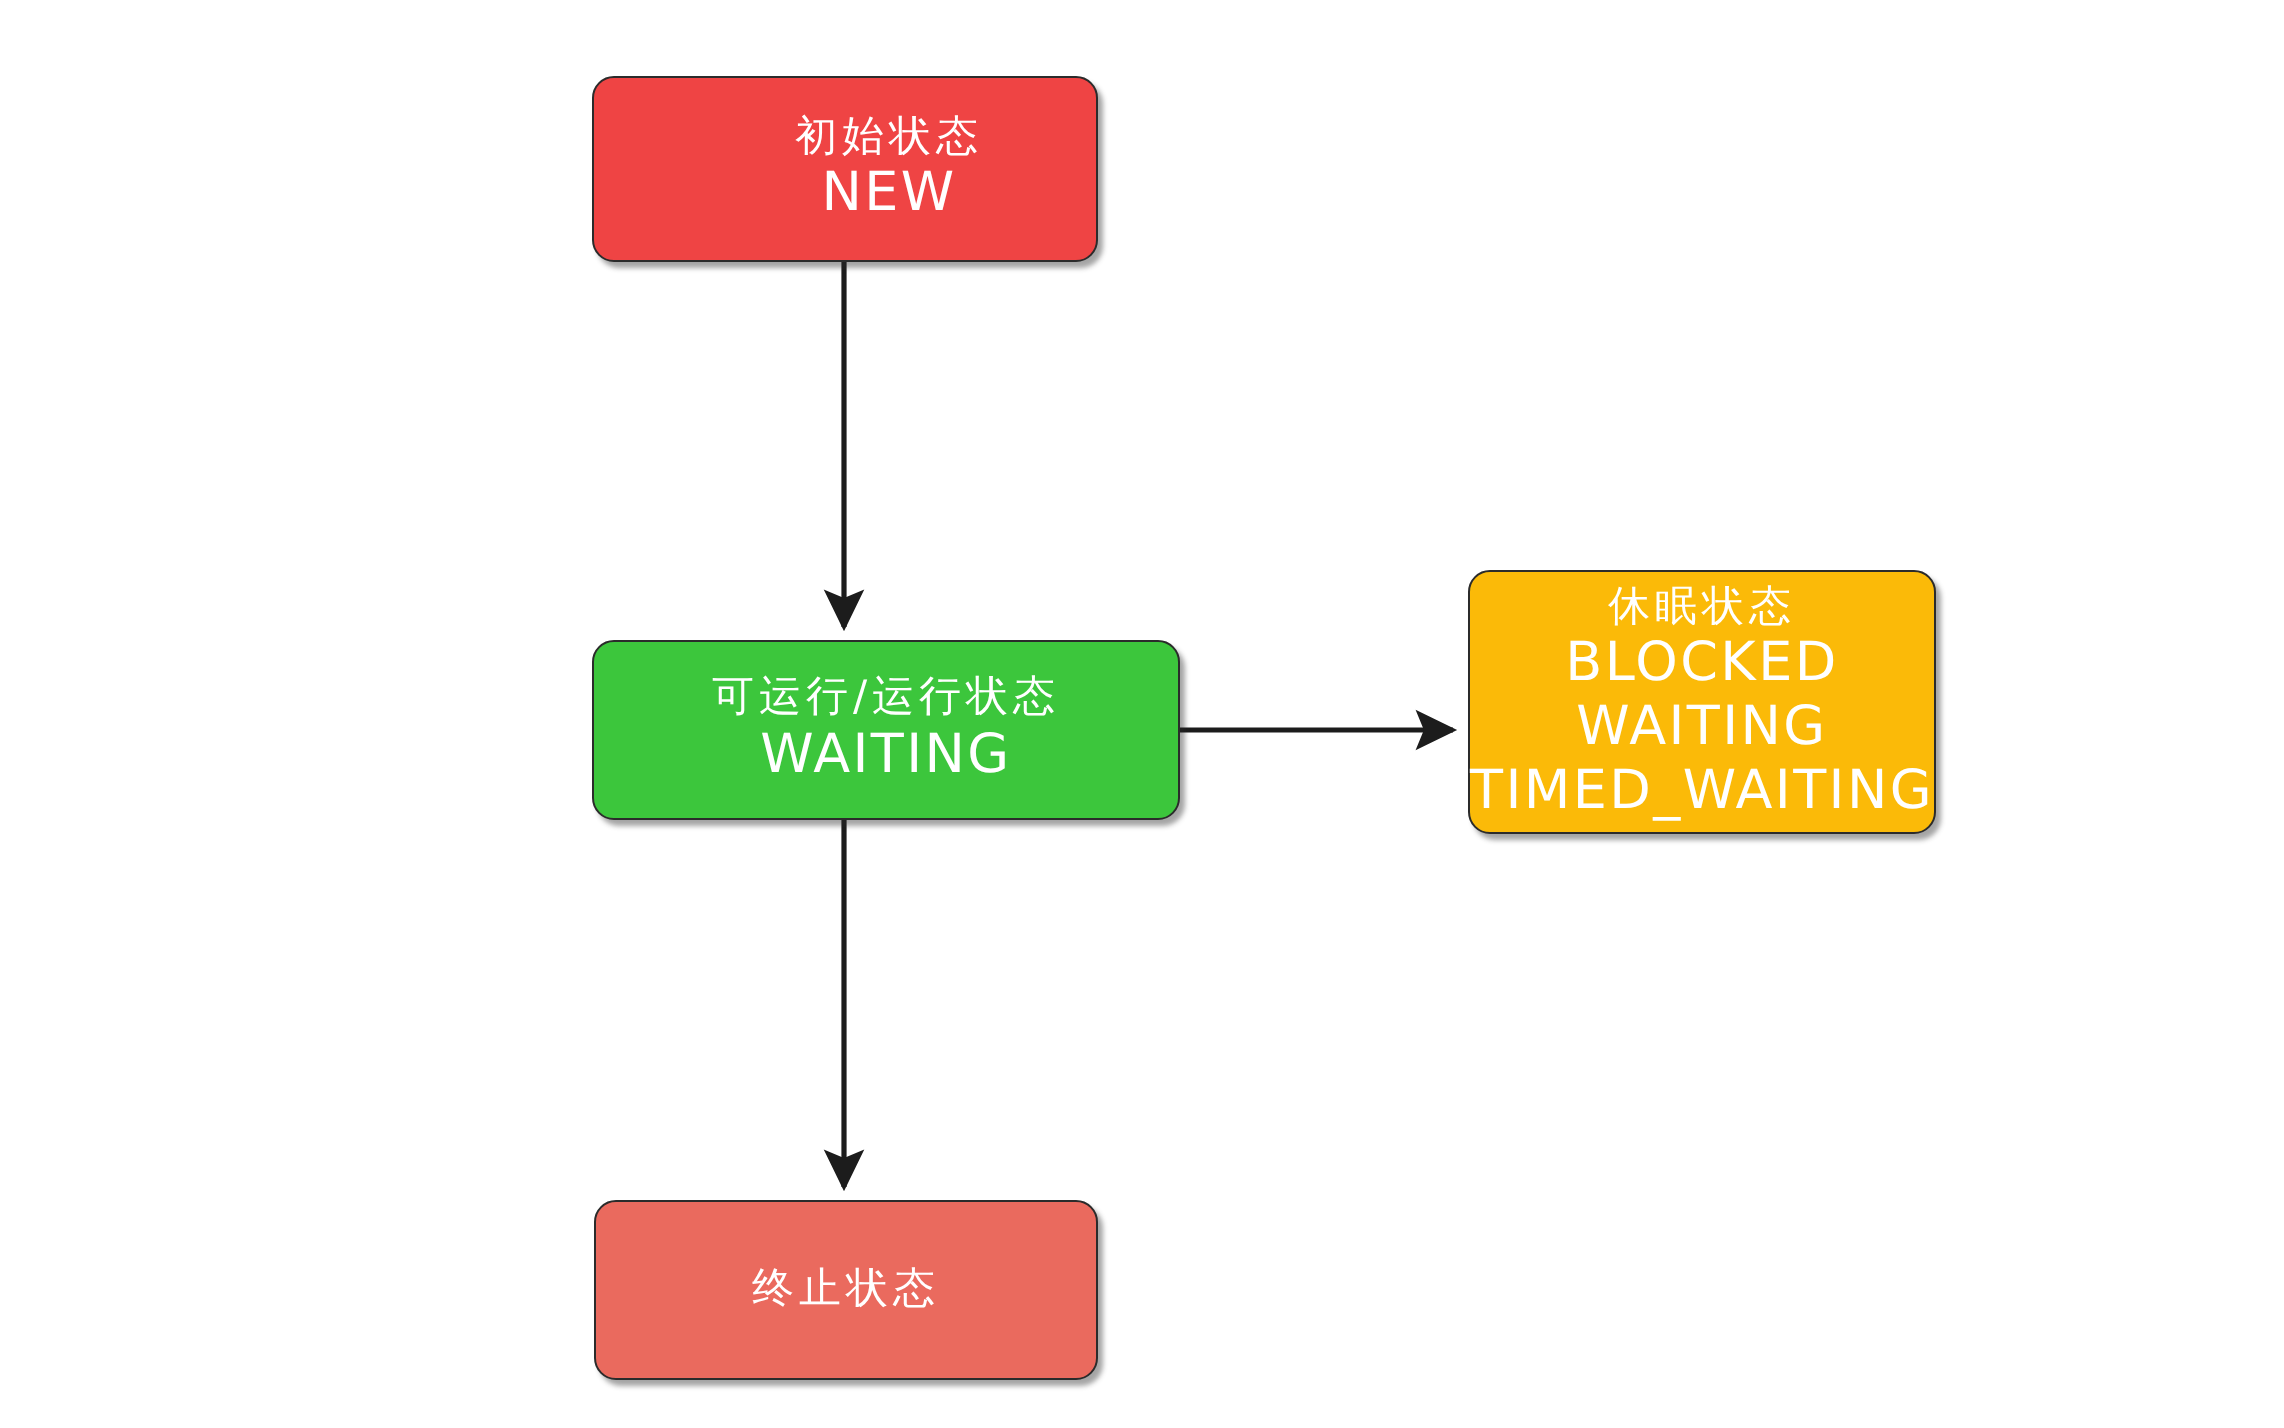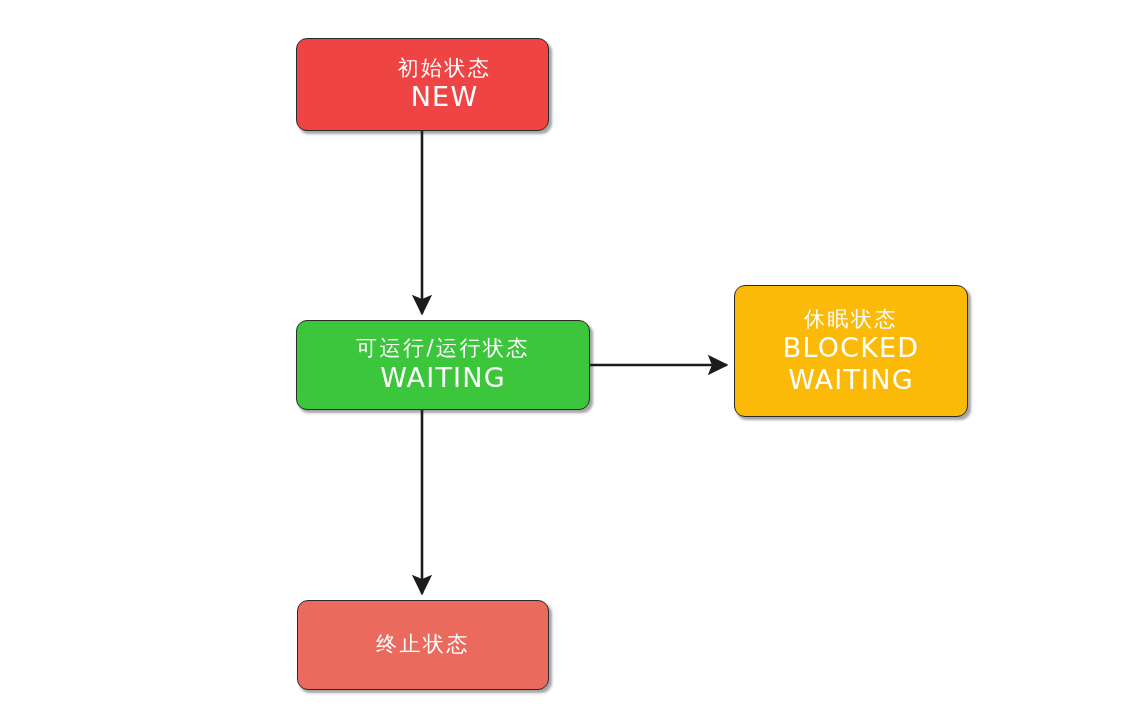--- a/index.html
+++ b/index.html
@@ -119,19 +119,20 @@
 
   <div class="node" id="node-runnable" style="background:#3cc63c;">
     <div class="label-cn">可运行/运行状态</div>
     <div class="label-en">WAITING</div>
   </div>
 
   <div class="node" id="node-blocked" style="background:#fbba08;">
     <div class="label-cn">休眠状态</div>
     <div class="label-en">BLOCKED</div>
     <div class="label-en">WAITING</div>
+    <div class="label-en">TIMED_WAITING</div>
   </div>
 
   <div class="node" id="node-terminated" style="background:#ea6a5e;">
     <div class="label-cn">终止状态</div>
   </div>
 
 </div>
 
 </body></html>

